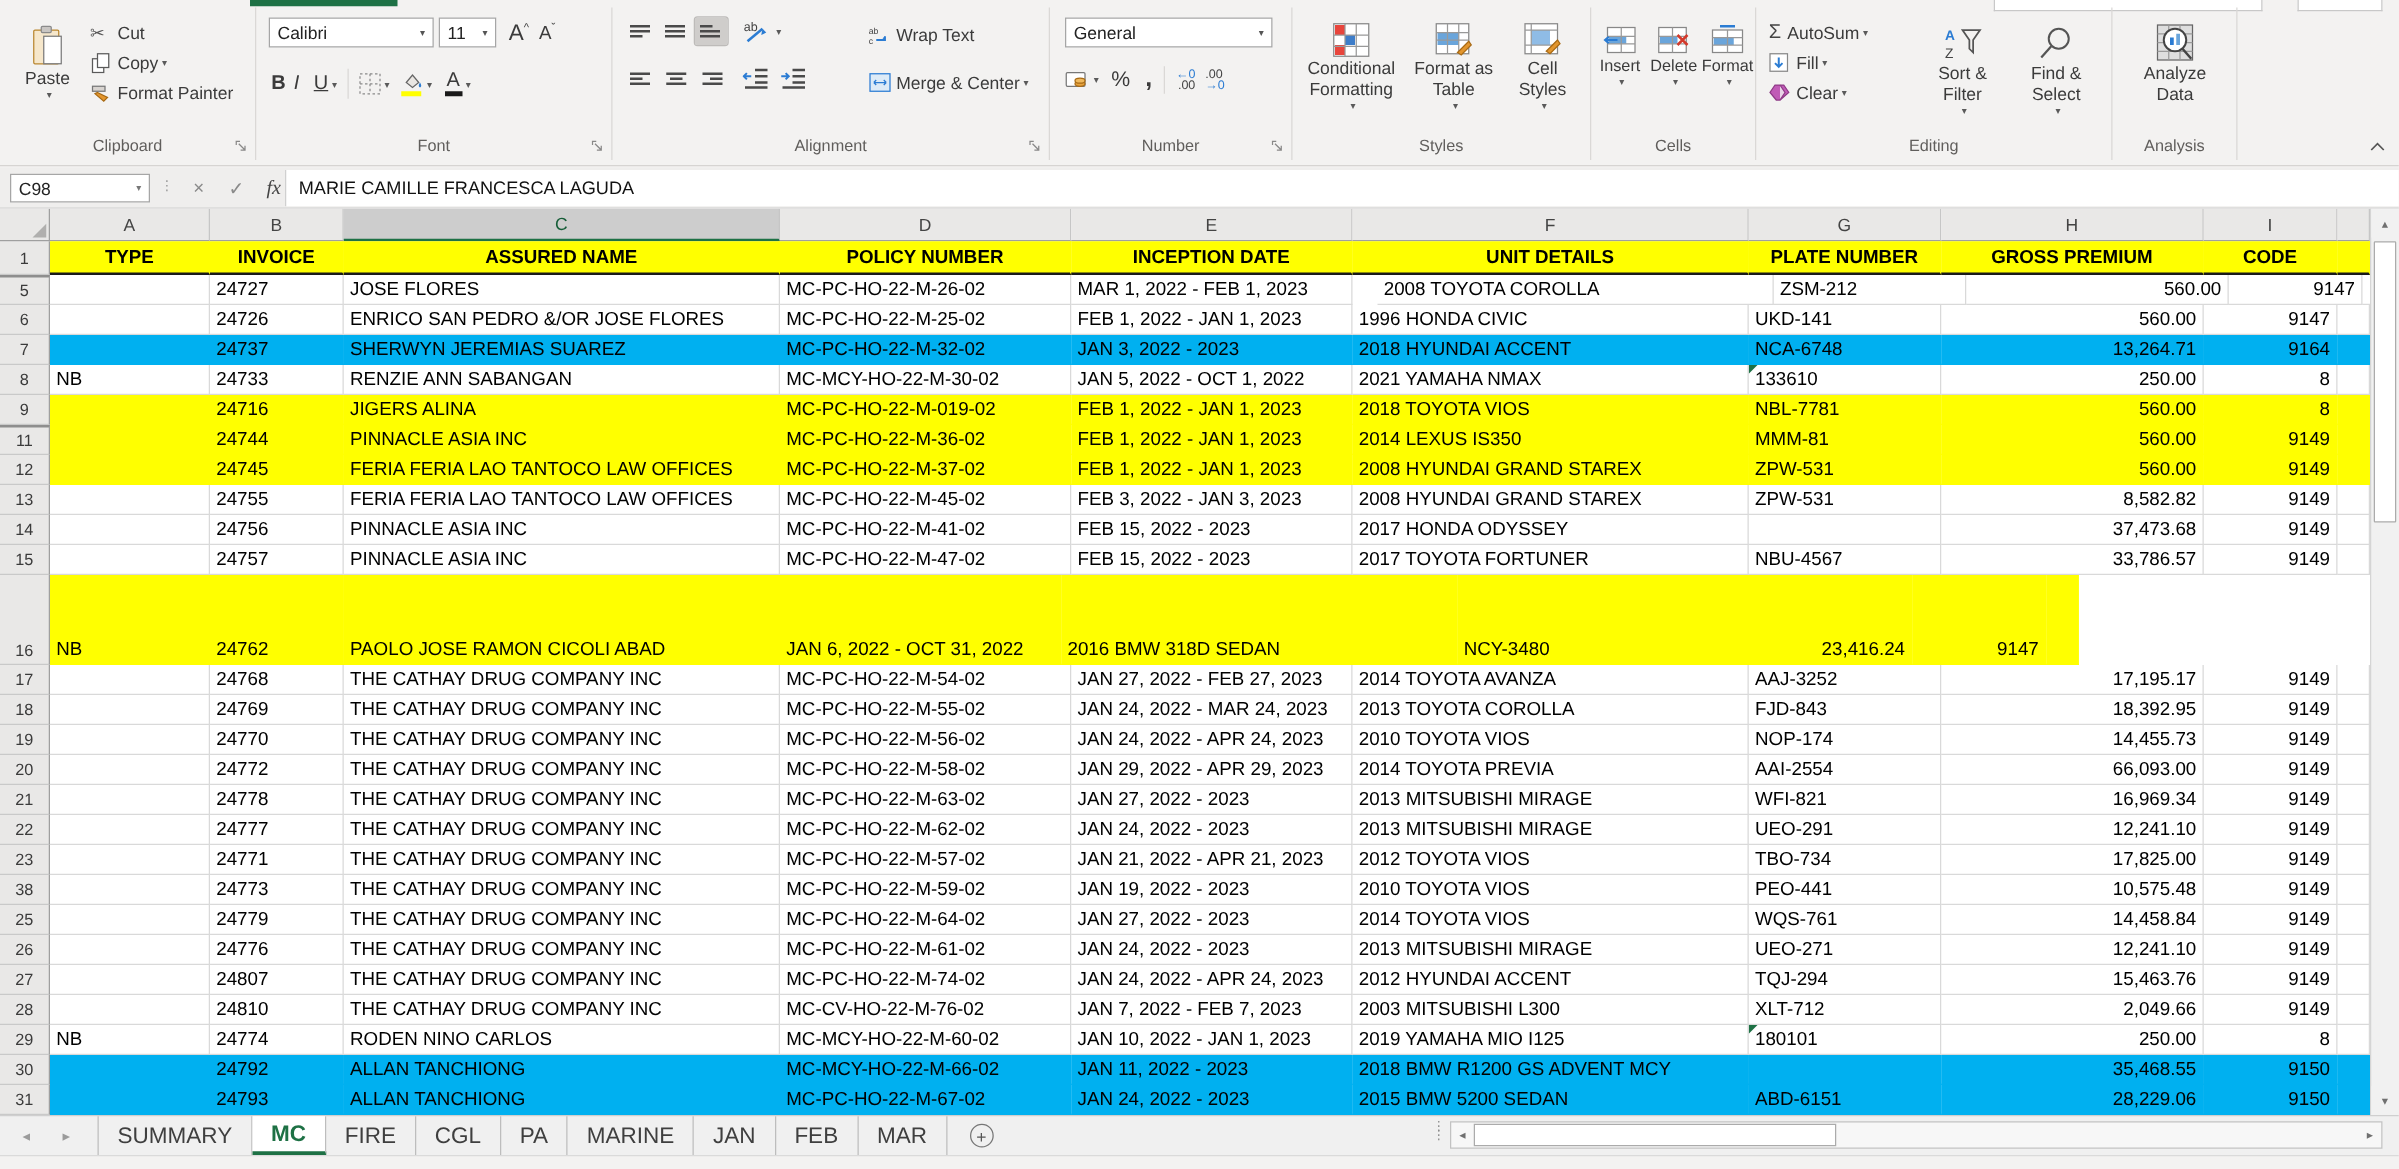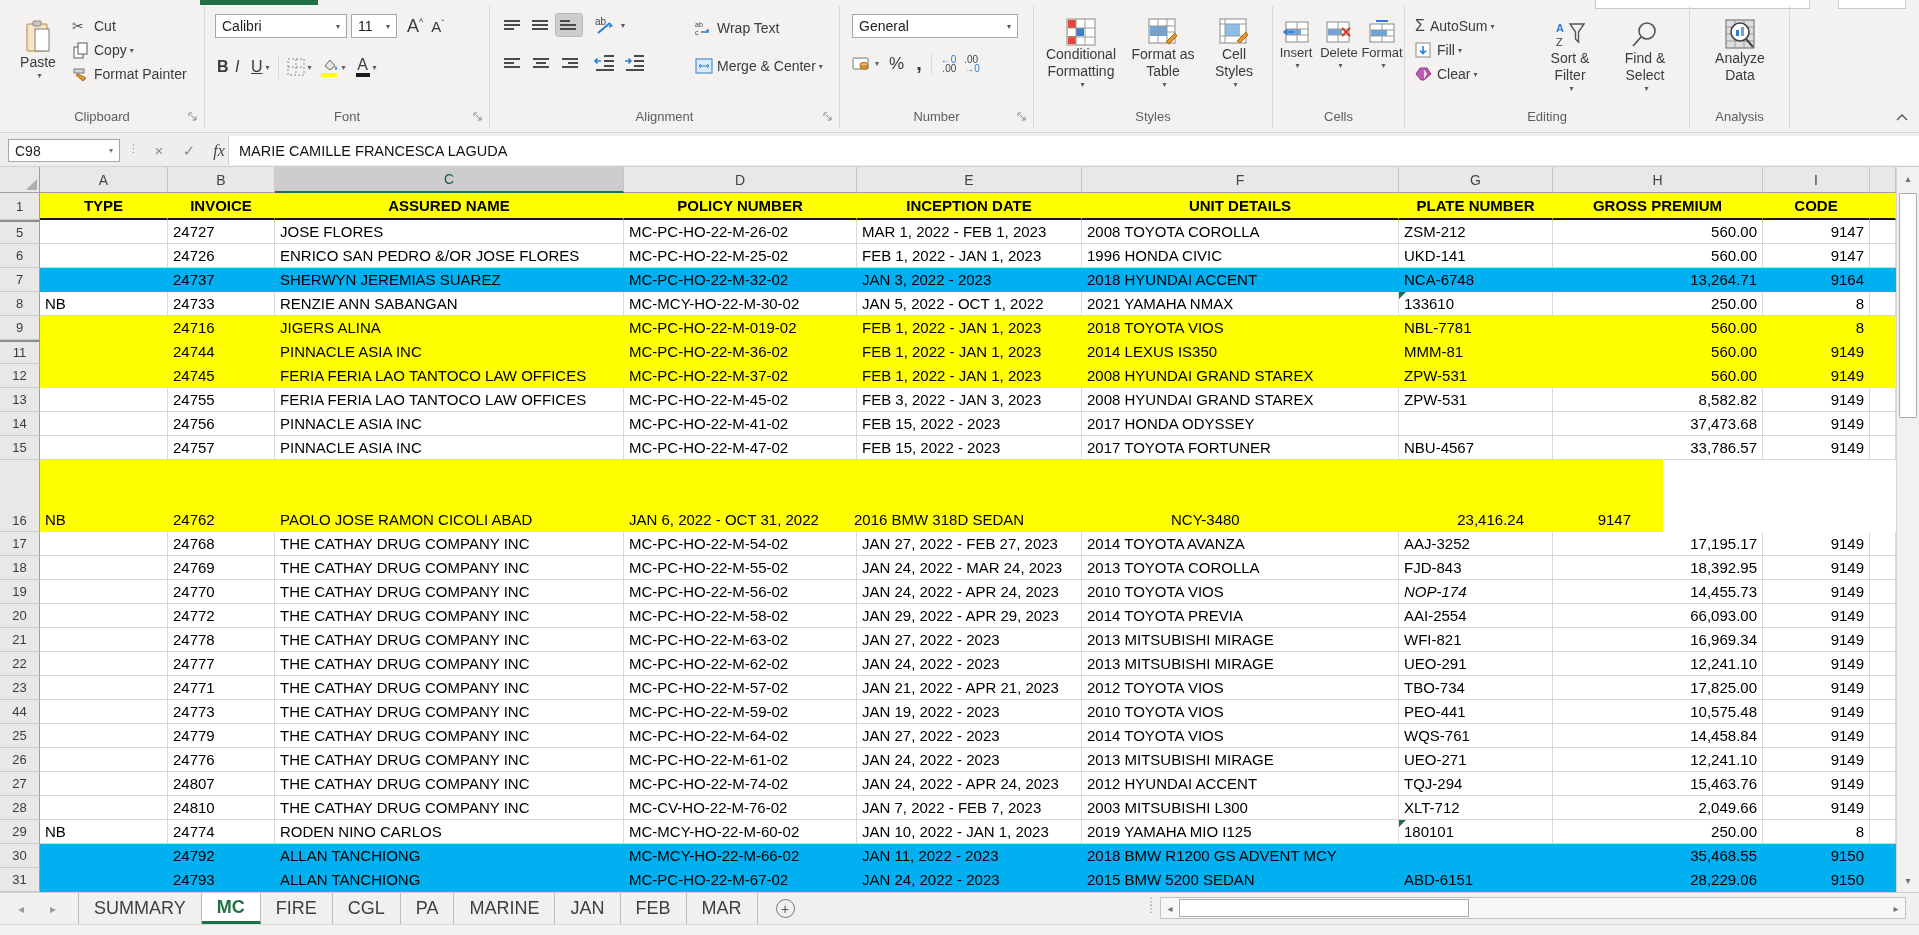--- a/index.html
+++ b/index.html
@@ -498,21 +498,21 @@
         <div class="cell" style="width: 107px;">CODE</div>
         <div class="cell" style="width: 26px;"></div>
       </div>
       <div class="row bg-w">
         <div class="gut gap">5</div>
         <div class="cell" style="width: 128px;"></div>
         <div class="cell" style="width: 107px;">24727</div>
         <div class="cell" style="width: 349px;">JOSE FLORES</div>
         <div class="cell" style="width: 233px;">MC-PC-HO-22-M-26-02</div>
         <div class="cell" style="width: 225px;">MAR 1, 2022 - FEB 1, 2023</div>
-        <div class="cell" style="width: 317px;">2008 TOYOTA COROLLA</div>
+        <div class="cell" style="width: 317px; margin-left: 20px;">2008 TOYOTA COROLLA</div>
         <div class="cell" style="width: 154px;">ZSM-212</div>
         <div class="cell r" style="width: 210px;">560.00</div>
         <div class="cell r" style="width: 107px;">9147</div>
         <div class="cell" style="width: 26px;"></div>
       </div>
       <div class="row bg-w">
         <div class="gut">6</div>
         <div class="cell" style="width: 128px;"></div>
         <div class="cell" style="width: 107px;">24726</div>
         <div class="cell" style="width: 349px;">ENRICO SAN PEDRO &amp;/OR JOSE FLORES</div>
@@ -667,21 +667,21 @@
         <div class="cell" style="width: 26px;"></div>
       </div>
       <div class="row bg-w">
         <div class="gut">19</div>
         <div class="cell" style="width: 128px;"></div>
         <div class="cell" style="width: 107px;">24770</div>
         <div class="cell" style="width: 349px;">THE CATHAY DRUG COMPANY INC</div>
         <div class="cell" style="width: 233px;">MC-PC-HO-22-M-56-02</div>
         <div class="cell" style="width: 225px;">JAN 24, 2022 - APR 24, 2023</div>
         <div class="cell" style="width: 317px;">2010 TOYOTA VIOS</div>
-        <div class="cell" style="width: 154px; font-style: italic;">NOP-174</div>
+        <div class="cell" style="width: 154px;">NOP-174</div>
         <div class="cell r" style="width: 210px;">14,455.73</div>
         <div class="cell r" style="width: 107px;">9149</div>
         <div class="cell" style="width: 26px;"></div>
       </div>
       <div class="row bg-w">
         <div class="gut">20</div>
         <div class="cell" style="width: 128px;"></div>
         <div class="cell" style="width: 107px;">24772</div>
         <div class="cell" style="width: 349px;">THE CATHAY DRUG COMPANY INC</div>
         <div class="cell" style="width: 233px;">MC-PC-HO-22-M-58-02</div>
@@ -725,21 +725,21 @@
         <div class="cell" style="width: 349px;">THE CATHAY DRUG COMPANY INC</div>
         <div class="cell" style="width: 233px;">MC-PC-HO-22-M-57-02</div>
         <div class="cell" style="width: 225px;">JAN 21, 2022 - APR 21, 2023</div>
         <div class="cell" style="width: 317px; text-align: right;">2012 TOYOTA VIOS</div>
         <div class="cell" style="width: 154px;">TBO-734</div>
         <div class="cell r" style="width: 210px;">17,825.00</div>
         <div class="cell r" style="width: 107px;">9149</div>
         <div class="cell" style="width: 26px;"></div>
       </div>
       <div class="row bg-w">
-        <div class="gut">44</div>
+        <div class="gut">38</div>
         <div class="cell" style="width: 128px;"></div>
         <div class="cell" style="width: 107px;">24773</div>
         <div class="cell" style="width: 349px;">THE CATHAY DRUG COMPANY INC</div>
         <div class="cell" style="width: 233px;">MC-PC-HO-22-M-59-02</div>
         <div class="cell" style="width: 225px;">JAN 19, 2022 - 2023</div>
         <div class="cell" style="width: 317px;">2010 TOYOTA VIOS</div>
         <div class="cell" style="width: 154px;">PEO-441</div>
         <div class="cell r" style="width: 210px;">10,575.48</div>
         <div class="cell r" style="width: 107px;">9149</div>
         <div class="cell" style="width: 26px;"></div>

